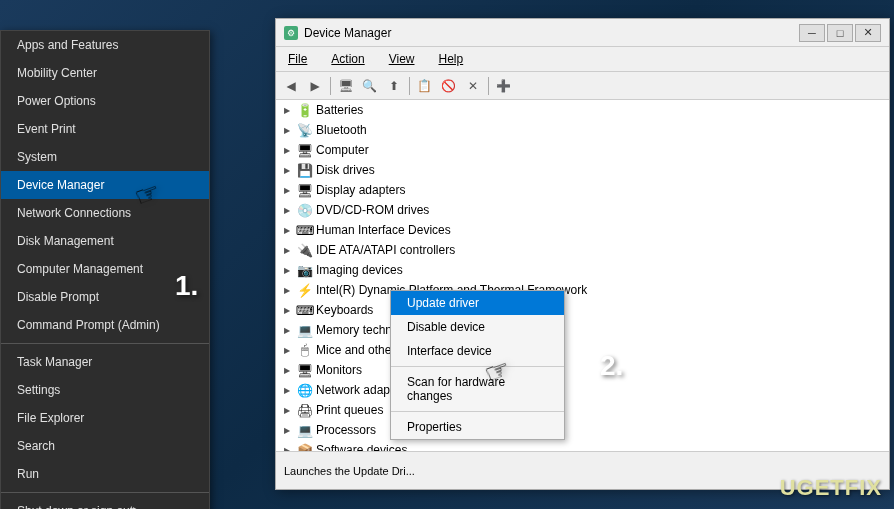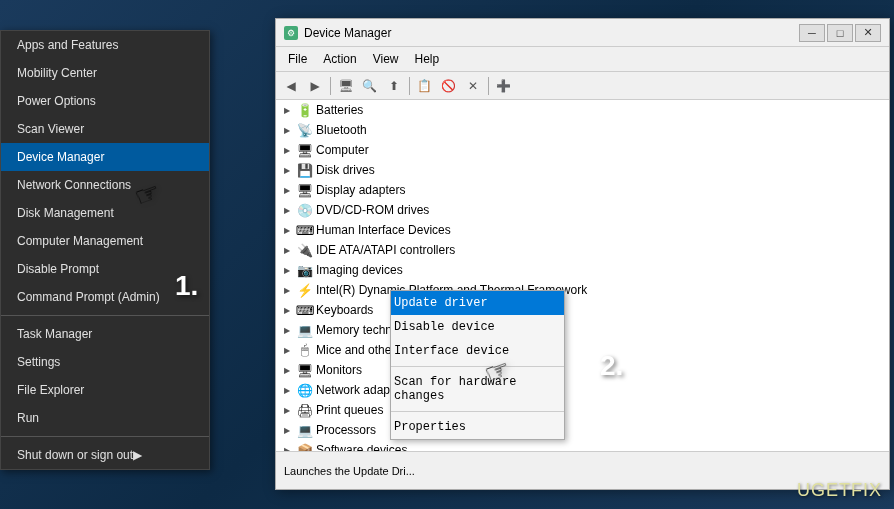--- a/index.html
+++ b/index.html
@@ -108,25 +108,26 @@
       align-items: center;
       justify-content: center;
       font-size: 11px;
       cursor: pointer;
       color: #333;
     }
 
     
     .menu-bar {
       display: flex;
-      gap: 0;
+      gap: 8px;
       padding: 2px 4px;
       background: #f0f0f0;
       border-bottom: 1px solid #ccc;
       font-size: 12px;
+      text-decoration: underline;
     }
     .menu-bar-item {
       padding: 3px 8px;
       cursor: pointer;
       color: #000;
     }
 
     
     .toolbar {
       display: flex;
@@ -211,44 +212,43 @@
       left: 390px;
       top: 290px;
       width: 175px;
       background: #f5f5f5;
       border: 1px solid #aaa;
       box-shadow: 2px 2px 6px rgba(0,0,0,0.3);
       z-index: 20;
       font-size: 12px;
     }
     .context-menu-item {
-      padding: 5px 3px;
+      padding: 5px 16px;
       cursor: pointer;
       color: #000;
-      font-family: Liberation Mono, monospace;
     }
     .context-menu-item.highlighted {
       background: #0078d7;
       color: #fff;
       font-weight: 500;
     }
     .context-menu-separator {
       height: 1px;
       background: #ccc;
       margin: 3px 0;
     }
 
     
     .watermark {
       position: absolute;
       bottom: 8px;
       right: 12px;
       color: #e0e0a0;
-      font-size: 18px;
-      font-weight: normal;
+      font-size: 22px;
+      font-weight: bold;
       letter-spacing: 1px;
       z-index: 50;
       text-shadow: 1px 1px 3px rgba(0,0,0,0.5);
     }
 
     
     .step-indicator {
       font-size: 28px;
       font-weight: bold;
       color: #fff;
@@ -287,21 +287,24 @@
     <div class="menu-item">
       <span>Apps and Features</span>
     </div>
     <div class="menu-item">
       <span>Mobility Center</span>
     </div>
     <div class="menu-item">
       <span>Power Options</span>
     </div>
     <div class="menu-item">
-      <span>Scan Viewer</span>
+      <span>Event Print</span>
+    </div>
+    <div class="menu-item">
+      <span>System</span>
     </div>
     <div class="menu-item highlighted">
       <span>Device Manager</span>
     </div>
     <div class="menu-item">
       <span>Network Connections</span>
     </div>
     <div class="menu-item">
       <span>Disk Management</span>
     </div>
@@ -316,20 +319,23 @@
     </div>
     <div class="menu-divider"></div>
     <div class="menu-item">
       <span>Task Manager</span>
     </div>
     <div class="menu-item">
       <span>Settings</span>
     </div>
     <div class="menu-item">
       <span>File Explorer</span>
+    </div>
+    <div class="menu-item">
+      <span>Search</span>
     </div>
     <div class="menu-item">
       <span>Run</span>
     </div>
     <div class="menu-divider"></div>
     <div class="menu-item">
       <span>Shut down or sign out</span>
       <span>▶</span>
     </div>
 

